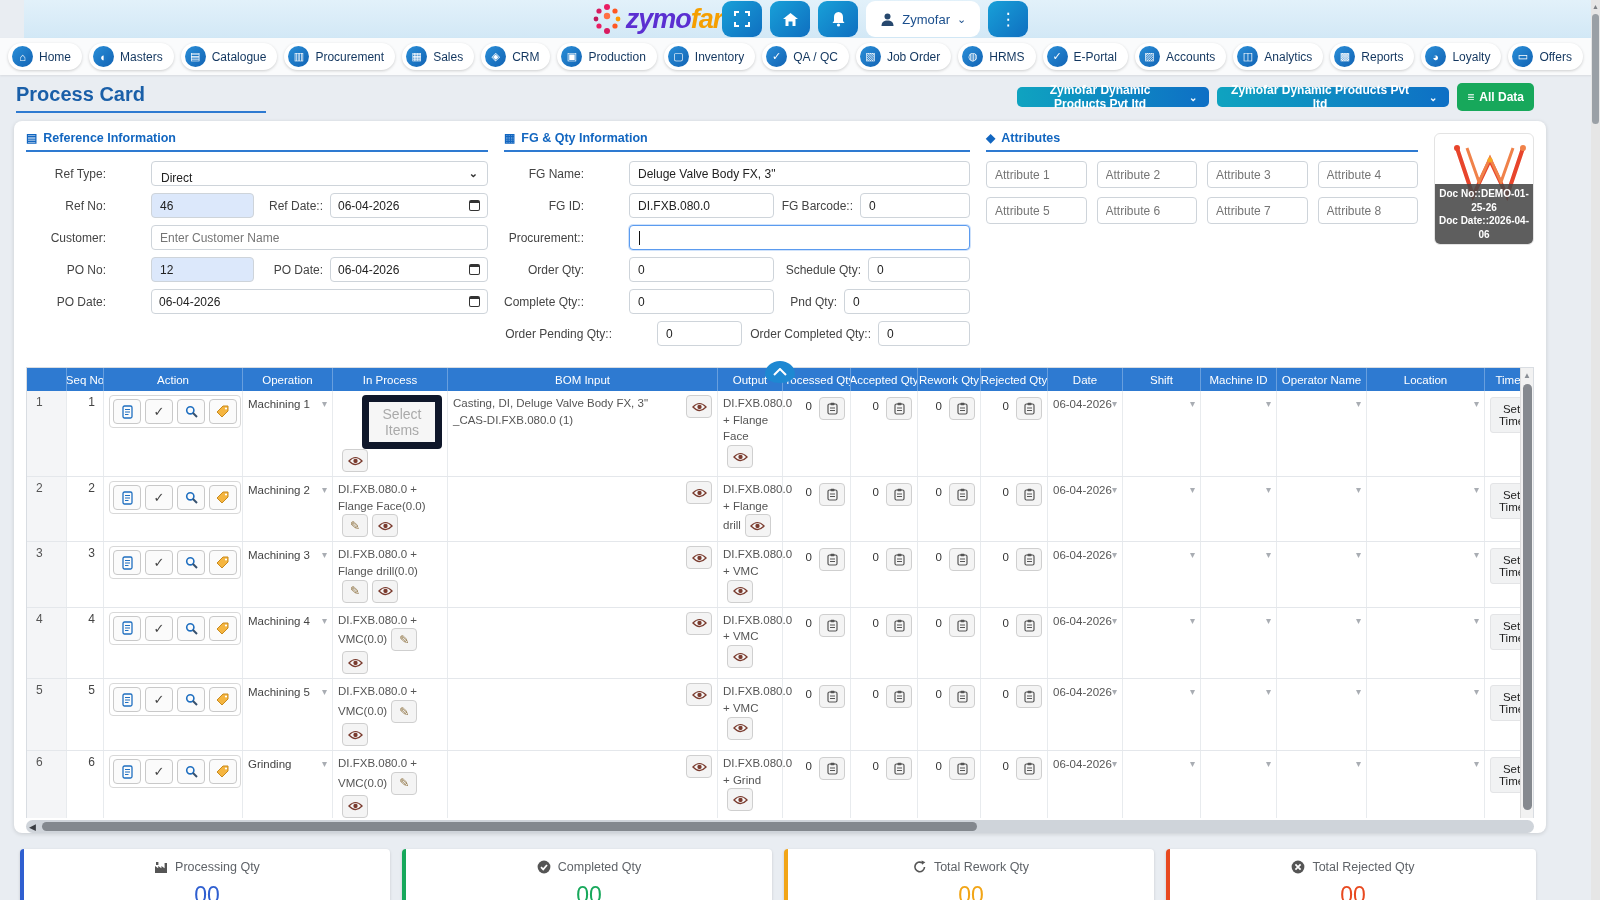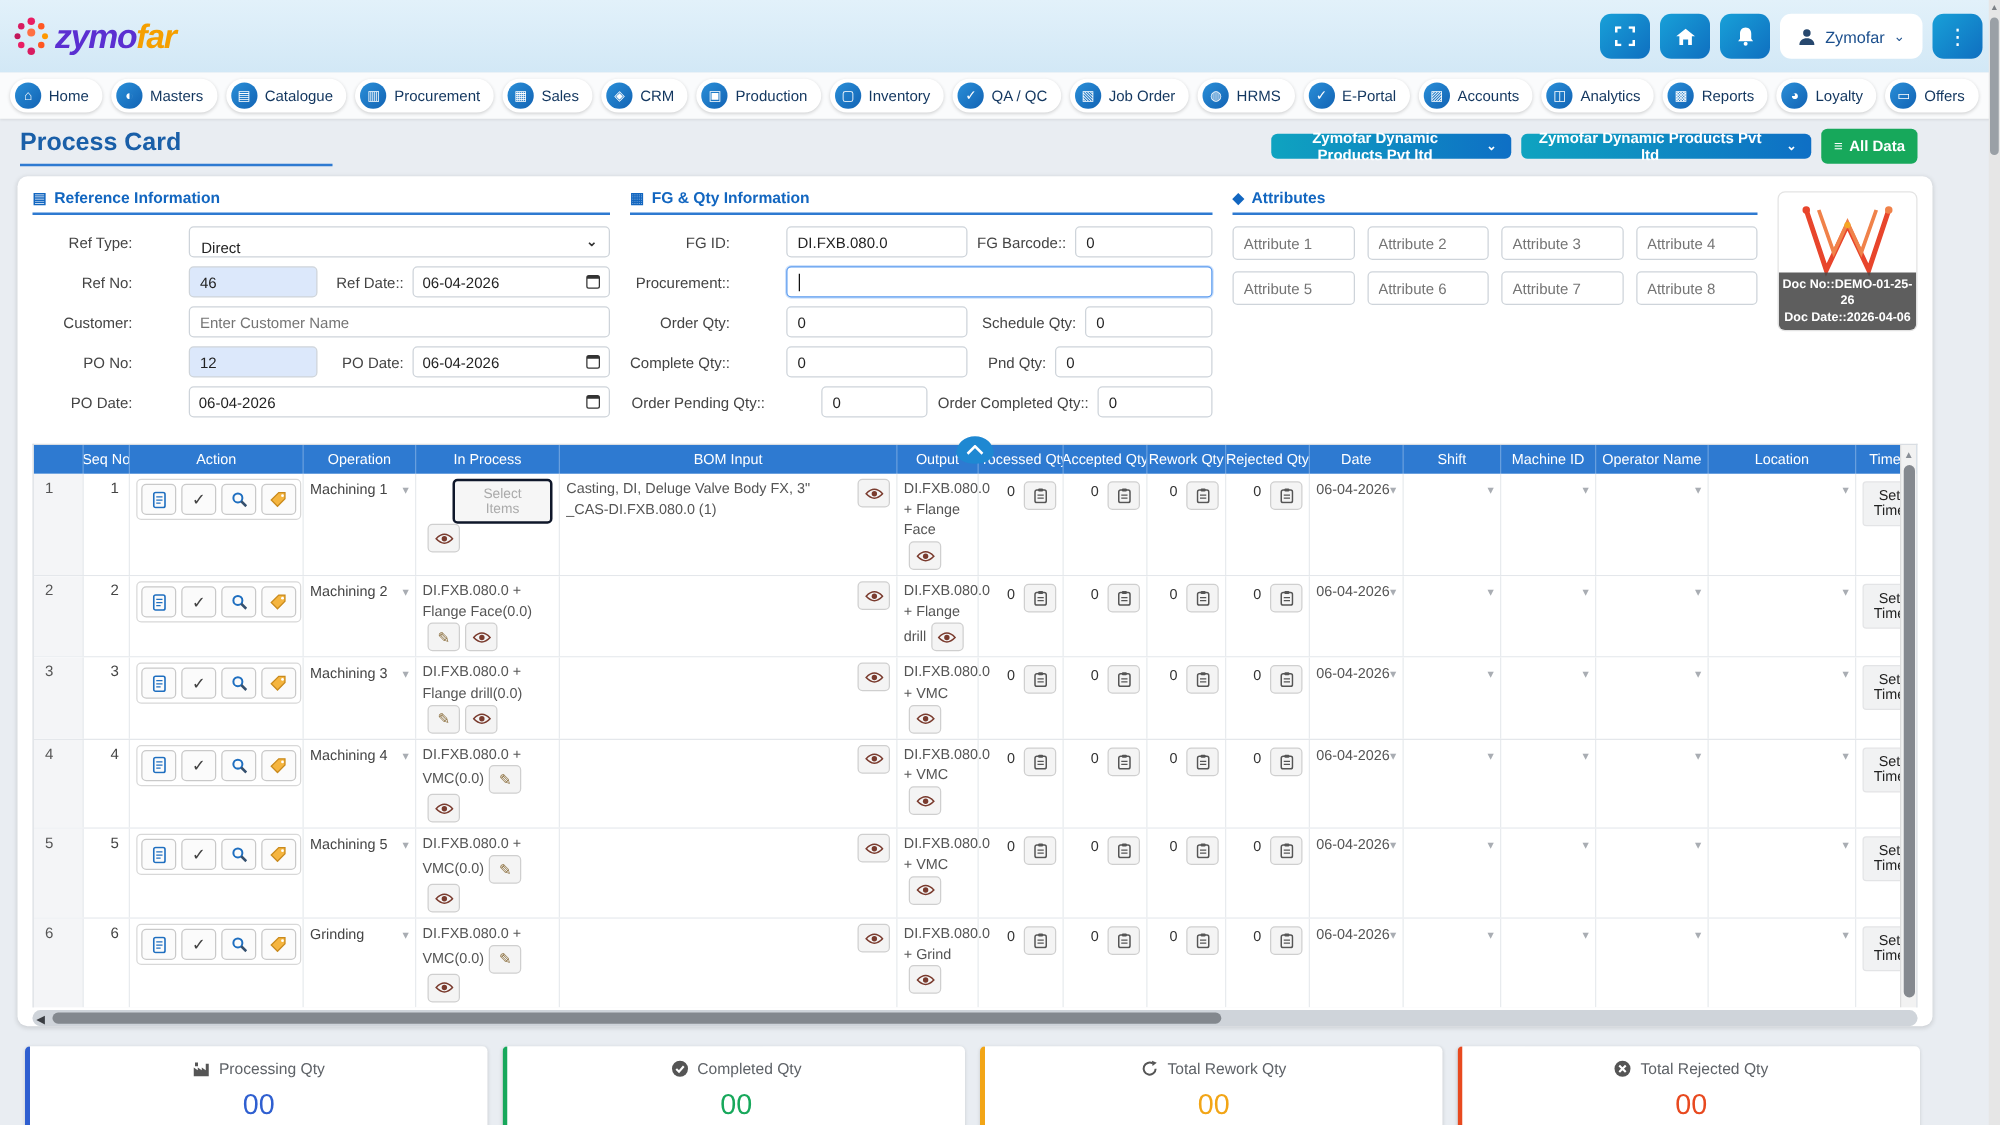--- a/index.html
+++ b/index.html
@@ -3,22 +3,22 @@
 <meta charset="utf-8">
 <style>
   * { box-sizing: border-box; }
   html,body { margin:0; padding:0; }
   body {
     width:1600px; height:900px; overflow:hidden;
     background:#e9edf2; font-family:"Liberation Sans", sans-serif;
     position:relative;
   }
   
-  .topbar { height:58px; background:linear-gradient(#e2f1fa,#d2e8f6);
-    display:flex; align-items:center; justify-content:space-between; padding:0 14px 0 10px; }
+  .topbar { height:38px; background:linear-gradient(#e2f1fa,#d2e8f6);
+    display:flex; align-items:center; justify-content:center; padding:0 14px 0 10px;margin-left:24px; }
   .brand { display:flex; align-items:center; gap:4px; }
   .brand-text { font-size:27px; font-weight:bold; font-style:italic; letter-spacing:-1px; }
   .brand-zymo { color:#5b2fd1; } .brand-far { color:#f59f00; }
   .top-actions { display:flex; gap:8px; align-items:center; }
   .icon-btn { width:40px; height:36px; border-radius:9px; border:none; cursor:pointer;
     background:linear-gradient(135deg,#18a0d8,#0f6fc0); color:#fff;
     display:flex; align-items:center; justify-content:center; font-size:17px; }
   .user-pill { background:#fff; border-radius:9px; height:36px; display:flex; align-items:center;
     gap:7px; padding:0 14px; color:#1b4f8d; font-size:13px; border:none; cursor:pointer; }
   .chev-down { font-size:11px; color:#1b4f8d; }
@@ -64,21 +64,21 @@
     align-items:center; padding:0 9px; background:#fff; cursor:pointer; }
   .selbox .sval { flex:1; font-size:12px; color:#222; }
   .selbox .chev { font-size:11px; color:#333; font-weight:bold; }
   .focused { border:1.5px solid #5b9bef; box-shadow:0 0 0 1px #cfe2fb; }
   .caret { display:inline-block; width:1px; height:14px; background:#111; margin-left:1px; vertical-align:middle; }
   .ref-sec { width:462px; }
   .fg-sec { width:466px; }
   .attr-sec { width:452px; }
   .attr-grid { display:grid; grid-template-columns:repeat(4,1fr); gap:9px 10px; }
   .attr-grid .finput { width:100%; height:27px; }
-  .doc-card { width:112px; border:1px solid #e3e3e3; border-radius:6px; position:relative;
+  .doc-card { width:100px; border:1px solid #e3e3e3; border-radius:6px; position:relative;
     height:112px; background:#fff; overflow:hidden; flex-shrink:0; margin-top:2px; }
   .doc-overlay { position:absolute; left:0; right:0; bottom:0; background:rgba(72,72,72,.88);
     color:#fff; font-size:10px; font-weight:bold; text-align:center; padding:3px 2px; line-height:1.35; }
   
   .collapse-btn { position:absolute; left:50%; transform:translateX(-50%); margin-top:-6px;
     width:30px; height:22px; border-radius:50% 50% 50% 50%/60% 60% 40% 40%;
     background:#1e88d2; border:none; color:#fff; cursor:pointer; z-index:5;
     display:flex; align-items:center; justify-content:center; }
   
   .table-zone { position:relative; margin-top:14px; }
@@ -96,21 +96,21 @@
   .td.seq { text-align:right; padding-right:8px; font-size:12px; }
   .action-box { border:1px solid #d8d8d8; border-radius:4px; background:#fff; padding:3px;
     display:flex; gap:4px; width:fit-content; }
   .abtn { width:28px; height:25px; border:1px solid #c9c9c9; border-radius:4px; background:#fbfbfb;
     display:flex; align-items:center; justify-content:center; cursor:pointer; font-size:13px; padding:0; }
   .sbtn { min-width:26px; height:23px; border:1px solid #cfcfcf; border-radius:4px; background:#f4f4f4;
     display:inline-flex; align-items:center; justify-content:center; cursor:pointer; padding:0 3px;
     vertical-align:middle; margin-left:4px; }
   .op-cell { display:flex; justify-content:space-between; align-items:flex-start; padding-top:7px; }
   .dd-arrow { color:#a9adb3; font-size:10px; cursor:pointer; }
-  .sel-items { border:2px solid #0f172a; background:#f6f6f6; color:#aaa; font-size:11px;
+  .sel-items { border:7px solid #0f172a; background:#f6f6f6; color:#aaa; font-size:14px;
     border-radius:4px; padding:4px 8px; cursor:default;margin-left:24px; }
   .ip-text, .bom-text, .out-text { color:#555; line-height:1.45; }
   .bom-cell { display:flex; gap:4px; align-items:flex-start; }
   .bom-cell .bom-text { flex:1; }
   .out-cell .out-text { display:inline; }
   .qty-cell { display:flex; justify-content:flex-end; align-items:flex-start; gap:7px; padding-top:6px; }
   .qty-val { padding-top:3px; color:#333; }
   .date-cell { display:flex; justify-content:space-between; align-items:flex-start; padding-top:7px; color:#555; }
   .dd-cell { display:flex; justify-content:flex-end; padding-top:7px; }
   .settime-btn { background:#f1f2f3; border:1px solid #e3e4e6; border-radius:3px; color:#222;
@@ -359,20 +359,24 @@
         </div>
       </div>
     </div>
 
     <div class="section fg-sec">
       <div class="sec-head">
         <span class="sec-ico">▦</span>
         <span>FG &amp; Qty Information</span>
       </div>
       <div class="frow">
+        <span class="flabel">FG Name:</span>
+        <input class="finput grow" value="Deluge Valve Body FX, 3&quot;" style="">
+      </div>
+      <div class="frow">
         <span class="flabel">FG ID:</span>
         <input class="finput grow" value="DI.FXB.080.0" style="">
         <span class="flabel" style="width:72px;">FG Barcode::</span>
         <input class="finput" style="width: 110px;" value="0">
       </div>
       <div class="frow">
         <span class="flabel">Procurement::</span>
         <div class="finput grow focused" style="display:flex;align-items:center;">
             <span class="caret"></span>
           </div>

